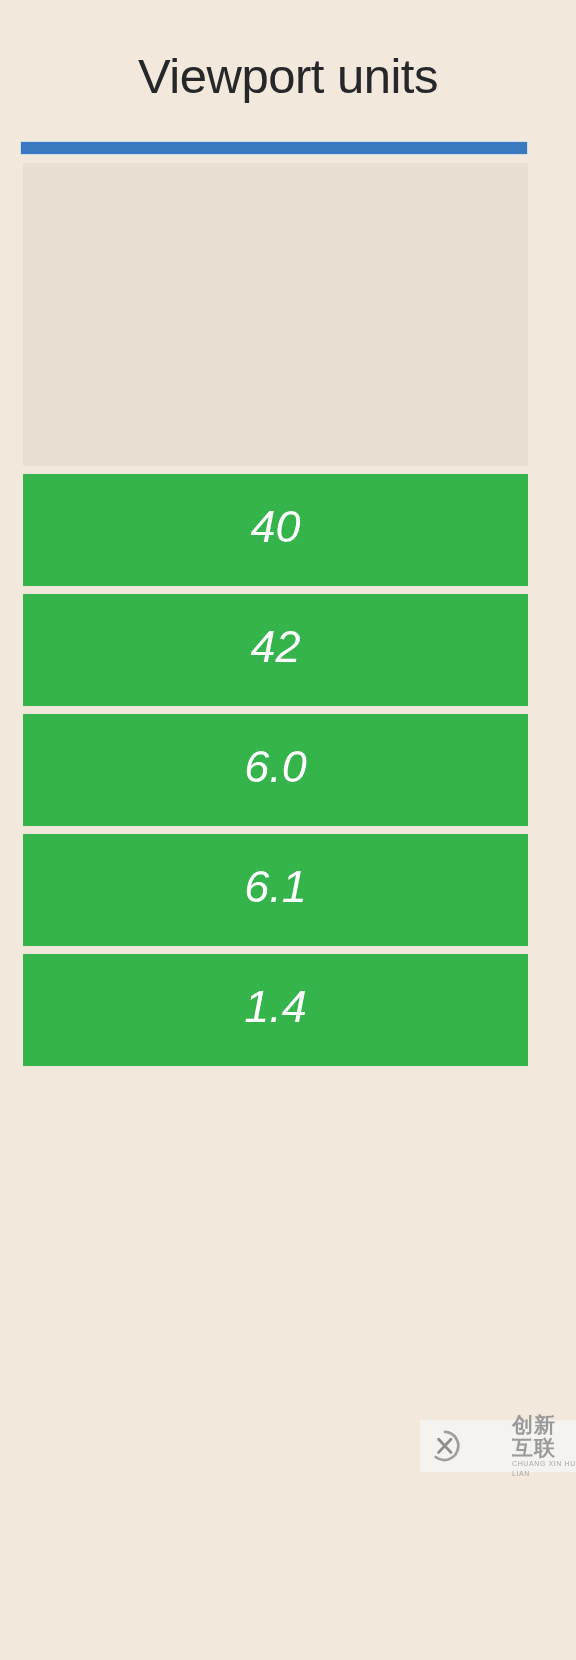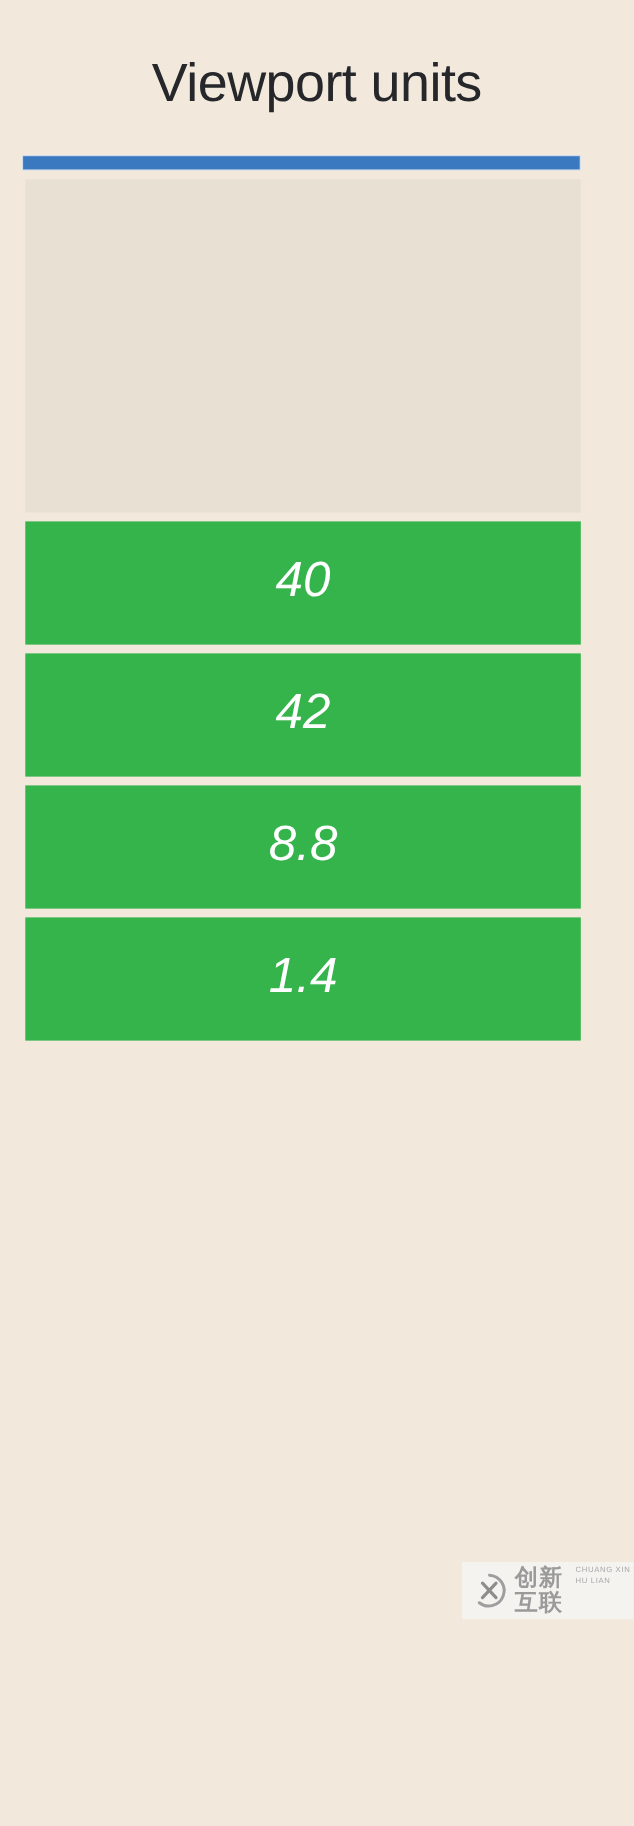--- a/index.html
+++ b/index.html
@@ -108,21 +108,23 @@
     pointer-events: none;
   }
   .wm-logo {
     width: 34px;
     height: 34px;
     flex: 0 0 34px;
     margin-right: 6px;
   }
   .wm-text {
     display: flex;
+    flex-direction: column;
     justify-content: space-between;
+    margin-left: 44px;
   }
   .wm-cn {
     font-size: 21px;
     line-height: 23px;
     color: #9a9a9a;
     letter-spacing: 1px;
     font-weight: 700;
   }
   .wm-en {
     font-size: 7px;
@@ -146,21 +148,24 @@
 
     <div class="panel-blank"></div>
 
     <div class="bar-row">
       <span class="bar-value">40</span>
     </div>
     <div class="bar-row">
       <span class="bar-value">42</span>
     </div>
     <div class="bar-row">
-      <span class="bar-value">8.8</span>
+      <span class="bar-value">6.0</span>
+    </div>
+    <div class="bar-row">
+      <span class="bar-value">6.1</span>
     </div>
     <div class="bar-row">
       <span class="bar-value">1.4</span>
     </div>
 
   </div>
 
   <div class="watermark">
     <svg class="wm-logo" viewBox="0 0 40 40">
       <path d="M20 3.5 A16.5 16.5 0 1 1 9.0 33.0" fill="none" stroke="#9e9e9e" stroke-width="3.2" stroke-linecap="round"></path>

